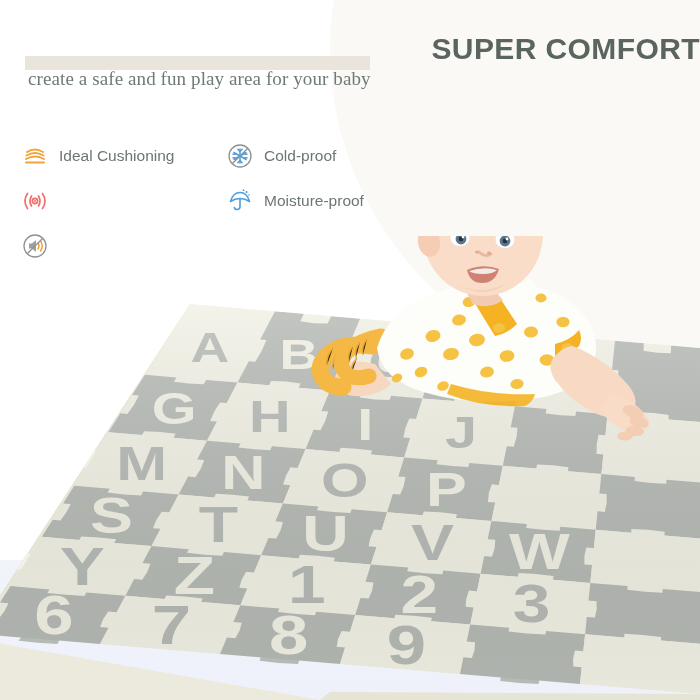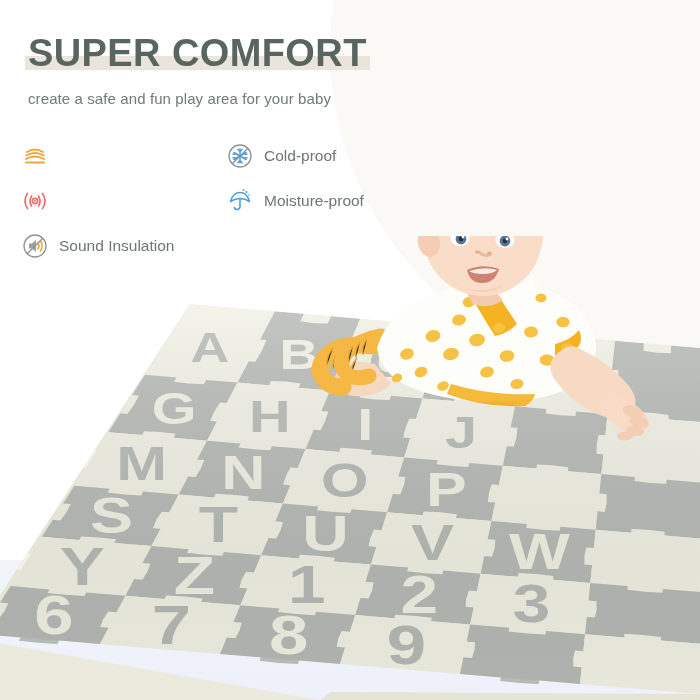--- a/index.html
+++ b/index.html
@@ -33,29 +33,31 @@
   .header { position:absolute; left:0; top:0; width:700px; z-index:6; }
   .title-wrap { position:relative; padding-left:28px; padding-top:34px; }
   .title-band {
     position:absolute; left:25px; top:56px;
     width:345px; height:14px;
     background:#e9e5dd;
     z-index:0;
   }
   .title {
     position:relative; z-index:1;
-    font-size:38px; font-weight:bold; letter-spacing:0.4px;
+    font-size:30px; font-weight:bold; letter-spacing:0.4px;
     color:#5b6560;
     line-height:1;
+    text-align:right;
   }
   .subtitle {
     position:relative; z-index:1;
-    margin-top:18px; padding-left:28px;
-    font-size:15px; color:#6f7a76; font-weight:normal;
+    margin-top:4px; padding-left:28px;
+    font-size:19px; color:#6f7a76; font-weight:normal;
     letter-spacing:0.1px;
+    font-family:Liberation Serif, serif;
   }
 
   
   .features {
     position:absolute; left:20px; top:133px; z-index:6;
     display:grid;
     grid-template-columns:205px 205px;
     grid-auto-rows:45px;
     column-gap:0px;
   }
@@ -273,20 +275,21 @@
       <span class="ico">
         <svg width="28" height="28" viewBox="0 0 28 28">
           <g fill="none" stroke="#f2a33c" stroke-width="2" stroke-linecap="round">
             <path d="M6 10 q8 -5 16 0"></path>
             <path d="M5.5 13.5 q8.5 -5 17 0"></path>
             <path d="M5 17 q9 -5 18 0"></path>
             <path d="M5 20.5 h18"></path>
           </g>
         </svg>
       </span>
+      <span class="lbl">Ideal Cushioning</span>
     </div>
 
     <div class="feature">
       <span class="ico">
         <svg width="28" height="28" viewBox="0 0 28 28">
           <circle cx="14" cy="14" r="11" fill="none" stroke="#8d9490" stroke-width="1.3"></circle>
           <g stroke="#4e9ede" stroke-width="1.5" stroke-linecap="round">
             <path d="M14 7 v14"></path>
               <path d="M8 10.5 l12 7"></path>
               <path d="M20 10.5 l-12 7"></path>
@@ -341,18 +344,17 @@
         <svg width="28" height="28" viewBox="0 0 28 28">
           <circle cx="14" cy="14" r="11" fill="none" stroke="#8d9490" stroke-width="1.3"></circle>
           <path d="M8 11.5 h3 l4 -3.5 v12 l-4 -3.5 h-3 z" fill="#9aa09c"></path>
           <g fill="none" stroke="#f2a33c" stroke-width="1.5" stroke-linecap="round">
             <path d="M17 11 q2 3 0 6"></path>
             <path d="M19.5 9 q3.4 5 0 10"></path>
           </g>
           <path d="M6.2 21.8 L21.8 6.2" stroke="#8d9490" stroke-width="1.3"></path>
         </svg>
       </span>
-      <span class="lbl">Sound Insulation</span>
     </div>
 
   </div>
 
 </div>
 
 </body></html>

